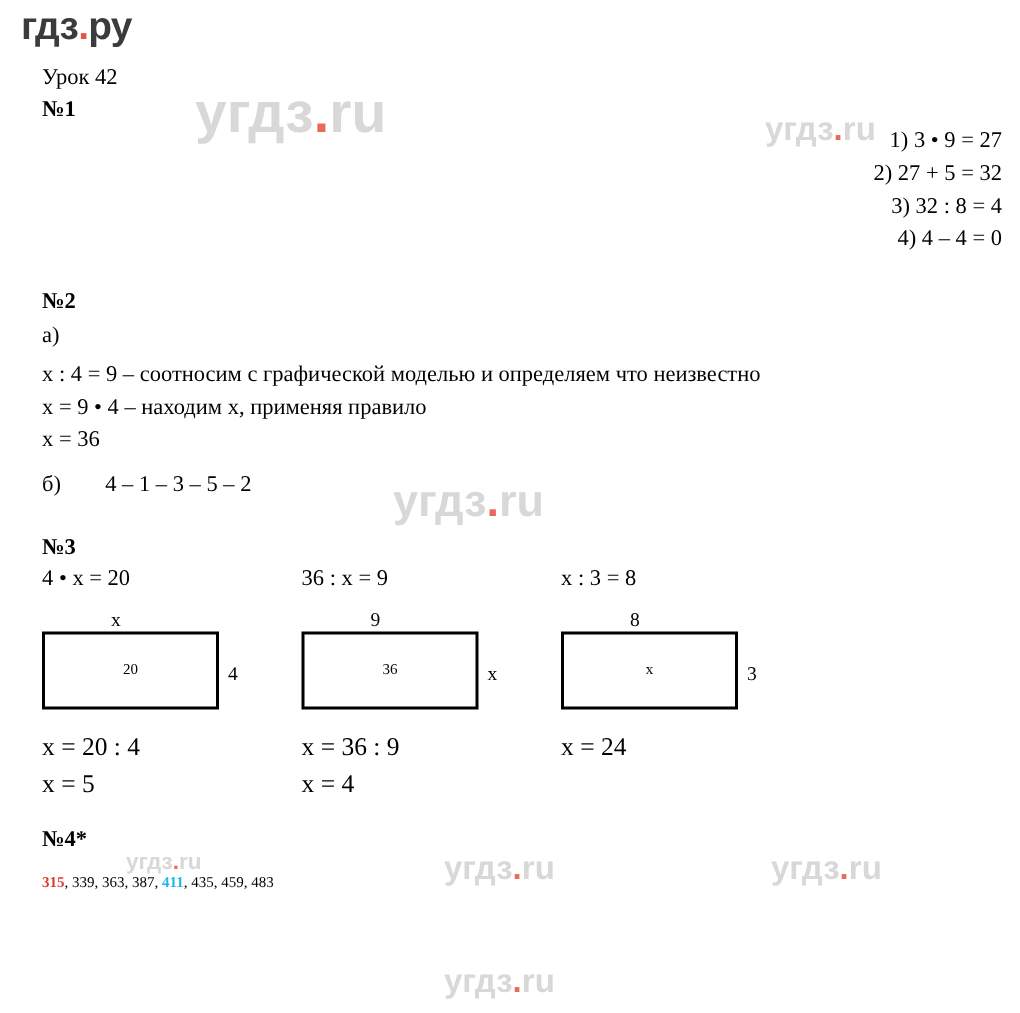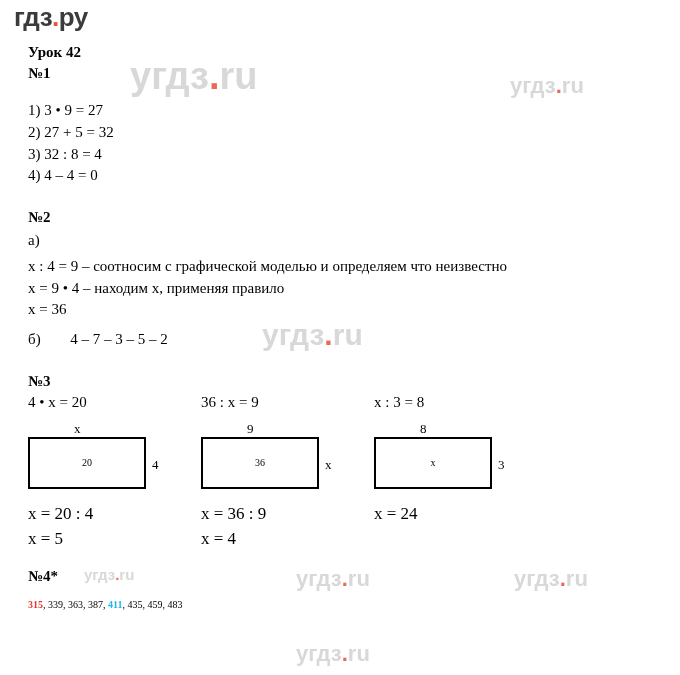--- a/index.html
+++ b/index.html
@@ -45,40 +45,40 @@
   .wm-logo .dot { color: #e8533f; }
 
   
   .content {
     position: absolute;
     left: 28px;
     top: 44px;
     width: 640px;
   }
   .lesson-title {
-    font-weight: bold;
+    font-weight: normal;
     font-size: 15px;
     margin: 0 0 4px 0;
   }
   .task-num {
     font-weight: bold;
     font-size: 15px;
     margin: 0;
   }
   .line {
     font-size: 15px;
     margin: 0;
     line-height: 1.45;
   }
   .gap-sm { height: 8px; }
   .gap-md { height: 16px; }
   .gap-lg { height: 22px; }
 
   
-  .t1 { margin-top: 18px; }
+  .t1 { margin-top: 2px; text-align: right; }
 
   
   .t3 {
     position: relative;
     margin-top: 4px;
   }
   .t3-row {
     display: flex;
   }
   .t3-col {
@@ -162,21 +162,21 @@
     <div style="height:4px"></div>
     <p class="line">а)</p>
     <div style="height:4px"></div>
     <p class="line">x : 4 = 9 – соотносим с графической моделью и определяем что неизвестно</p>
     <p class="line">x = 9 • 4 – находим x, применяя правило</p>
     <p class="line">x = 36</p>
     <div class="gap-sm"></div>
     <p class="line">
       <span>б)</span>
       <span style="display:inline-block;width:22px"></span>
-      <span>4 – 7 – 3 – 5 – 2</span>
+      <span>4 – 1 – 3 – 5 – 2</span>
     </p>
 
     <div class="gap-lg"></div>
 
     <p class="task-num">№3</p>
 
     <div class="t3">
       <div class="t3-row">
 
         <div class="t3-col">

